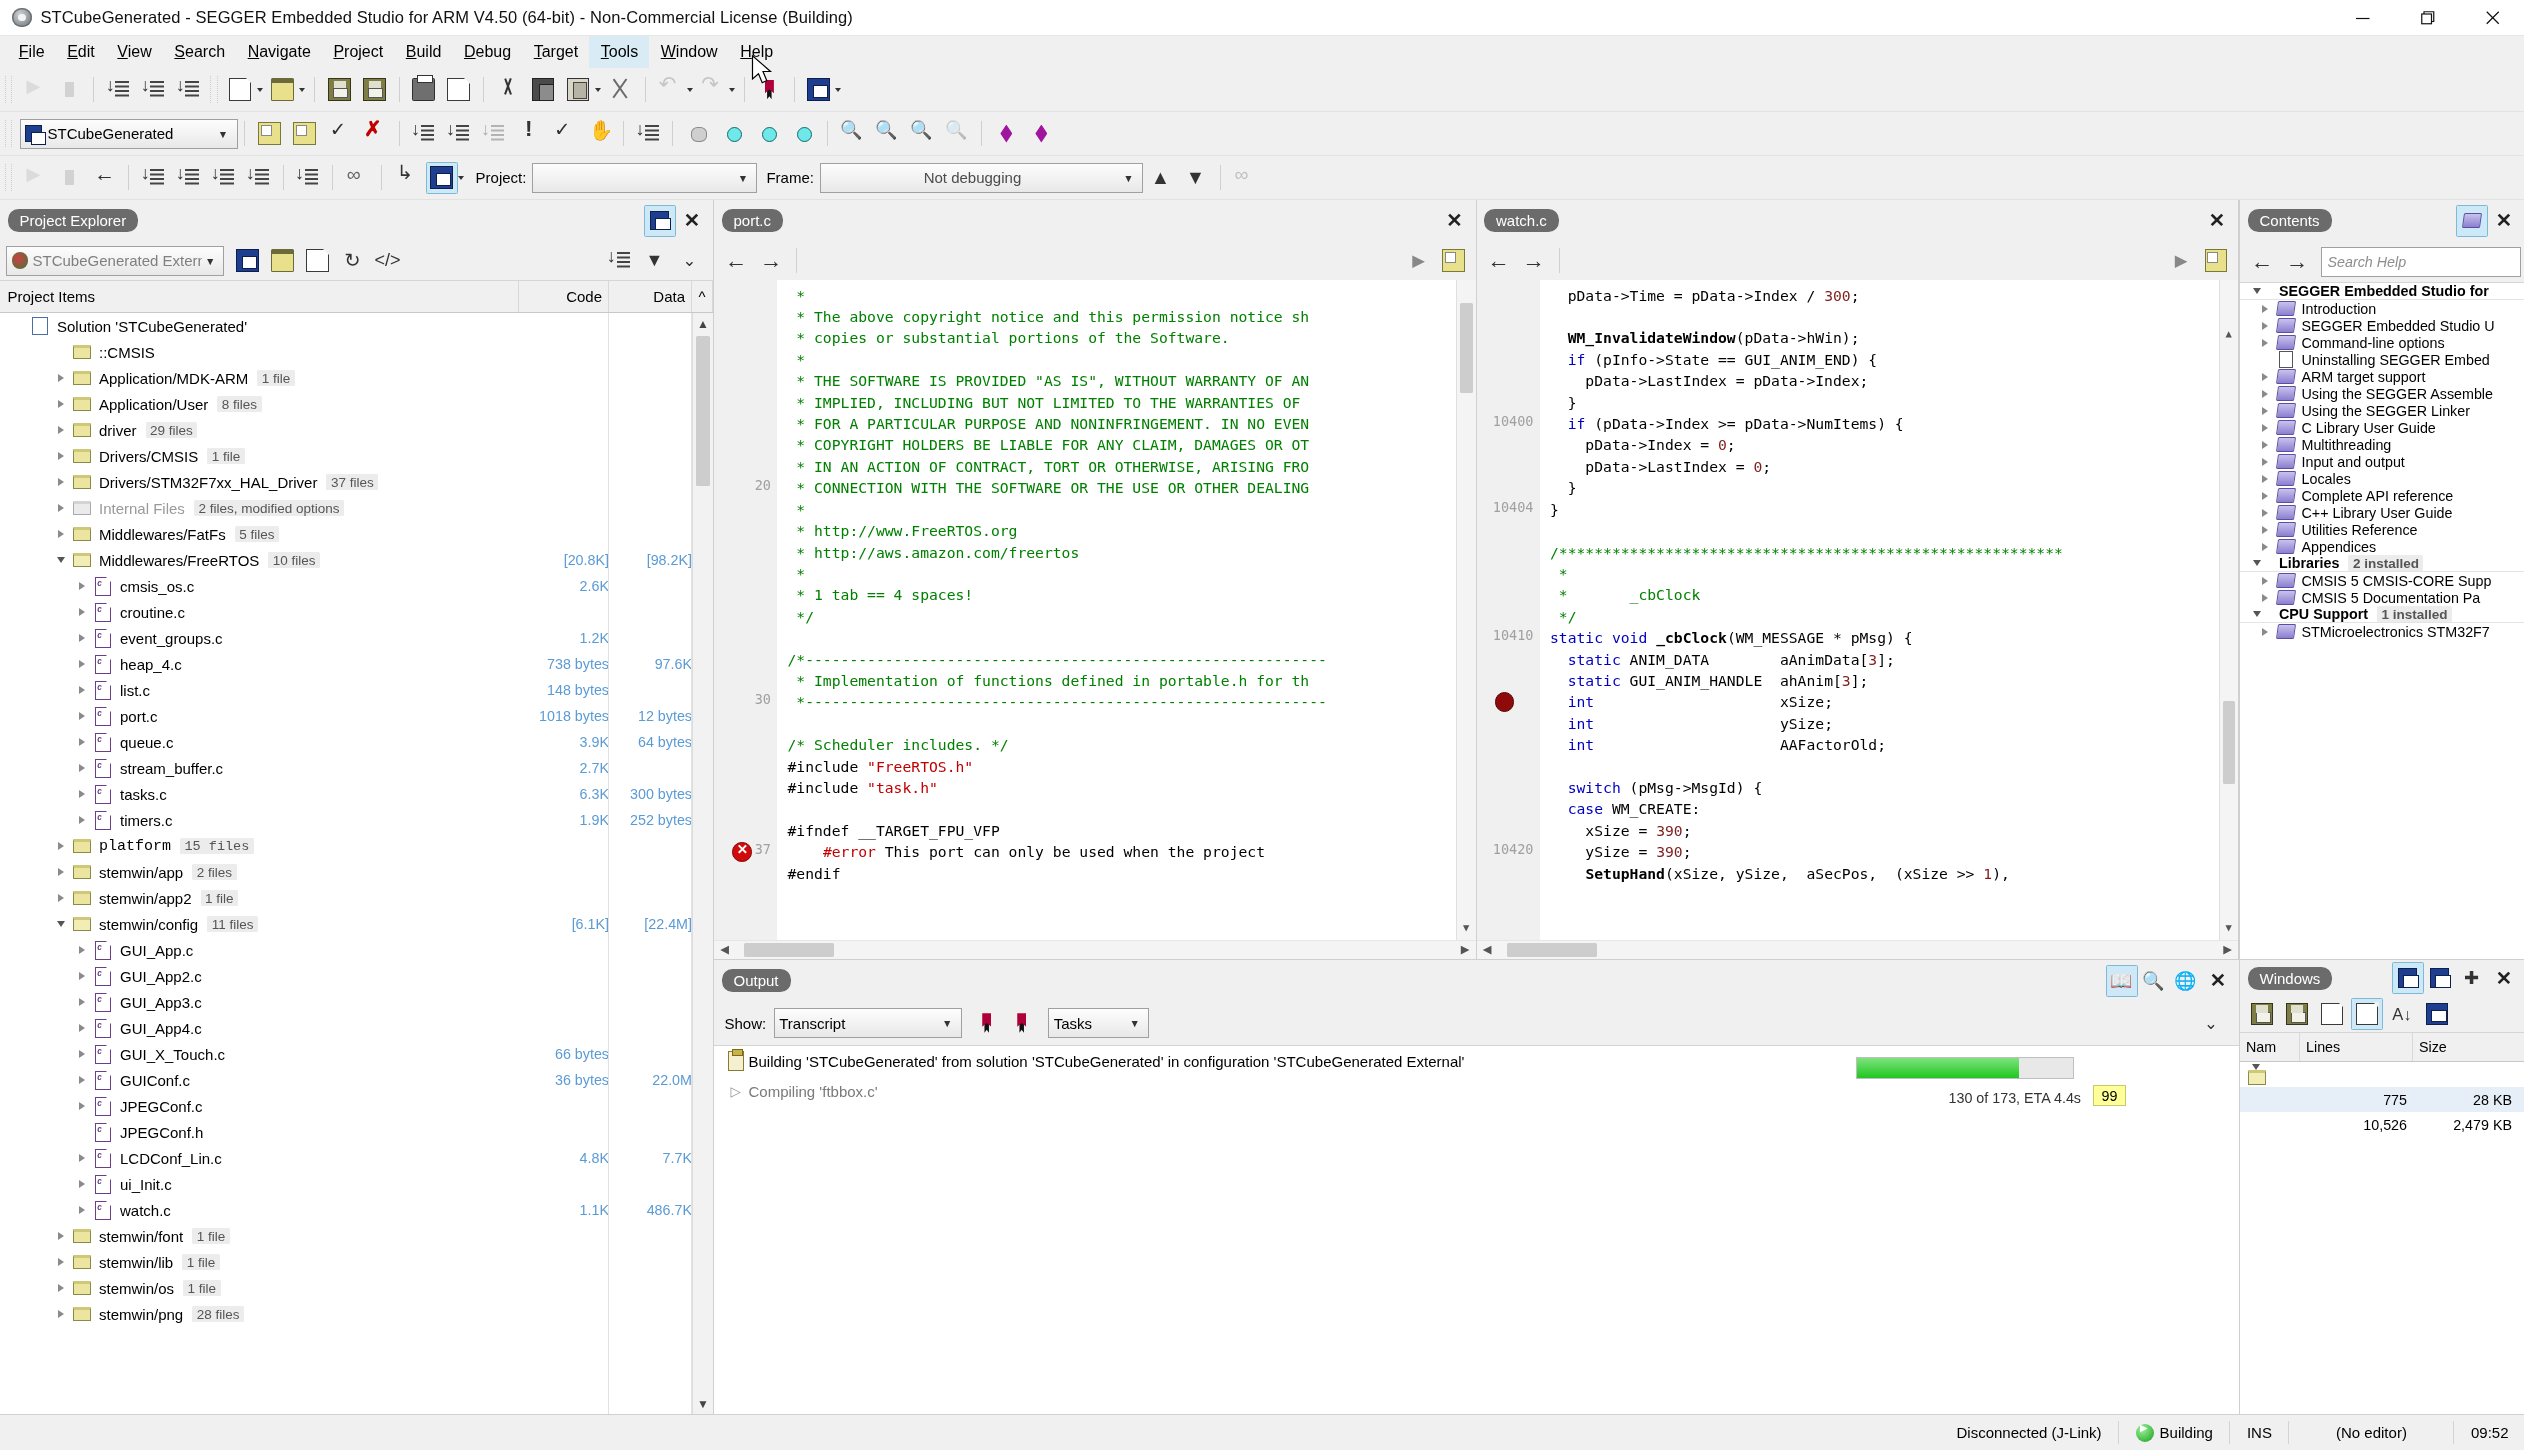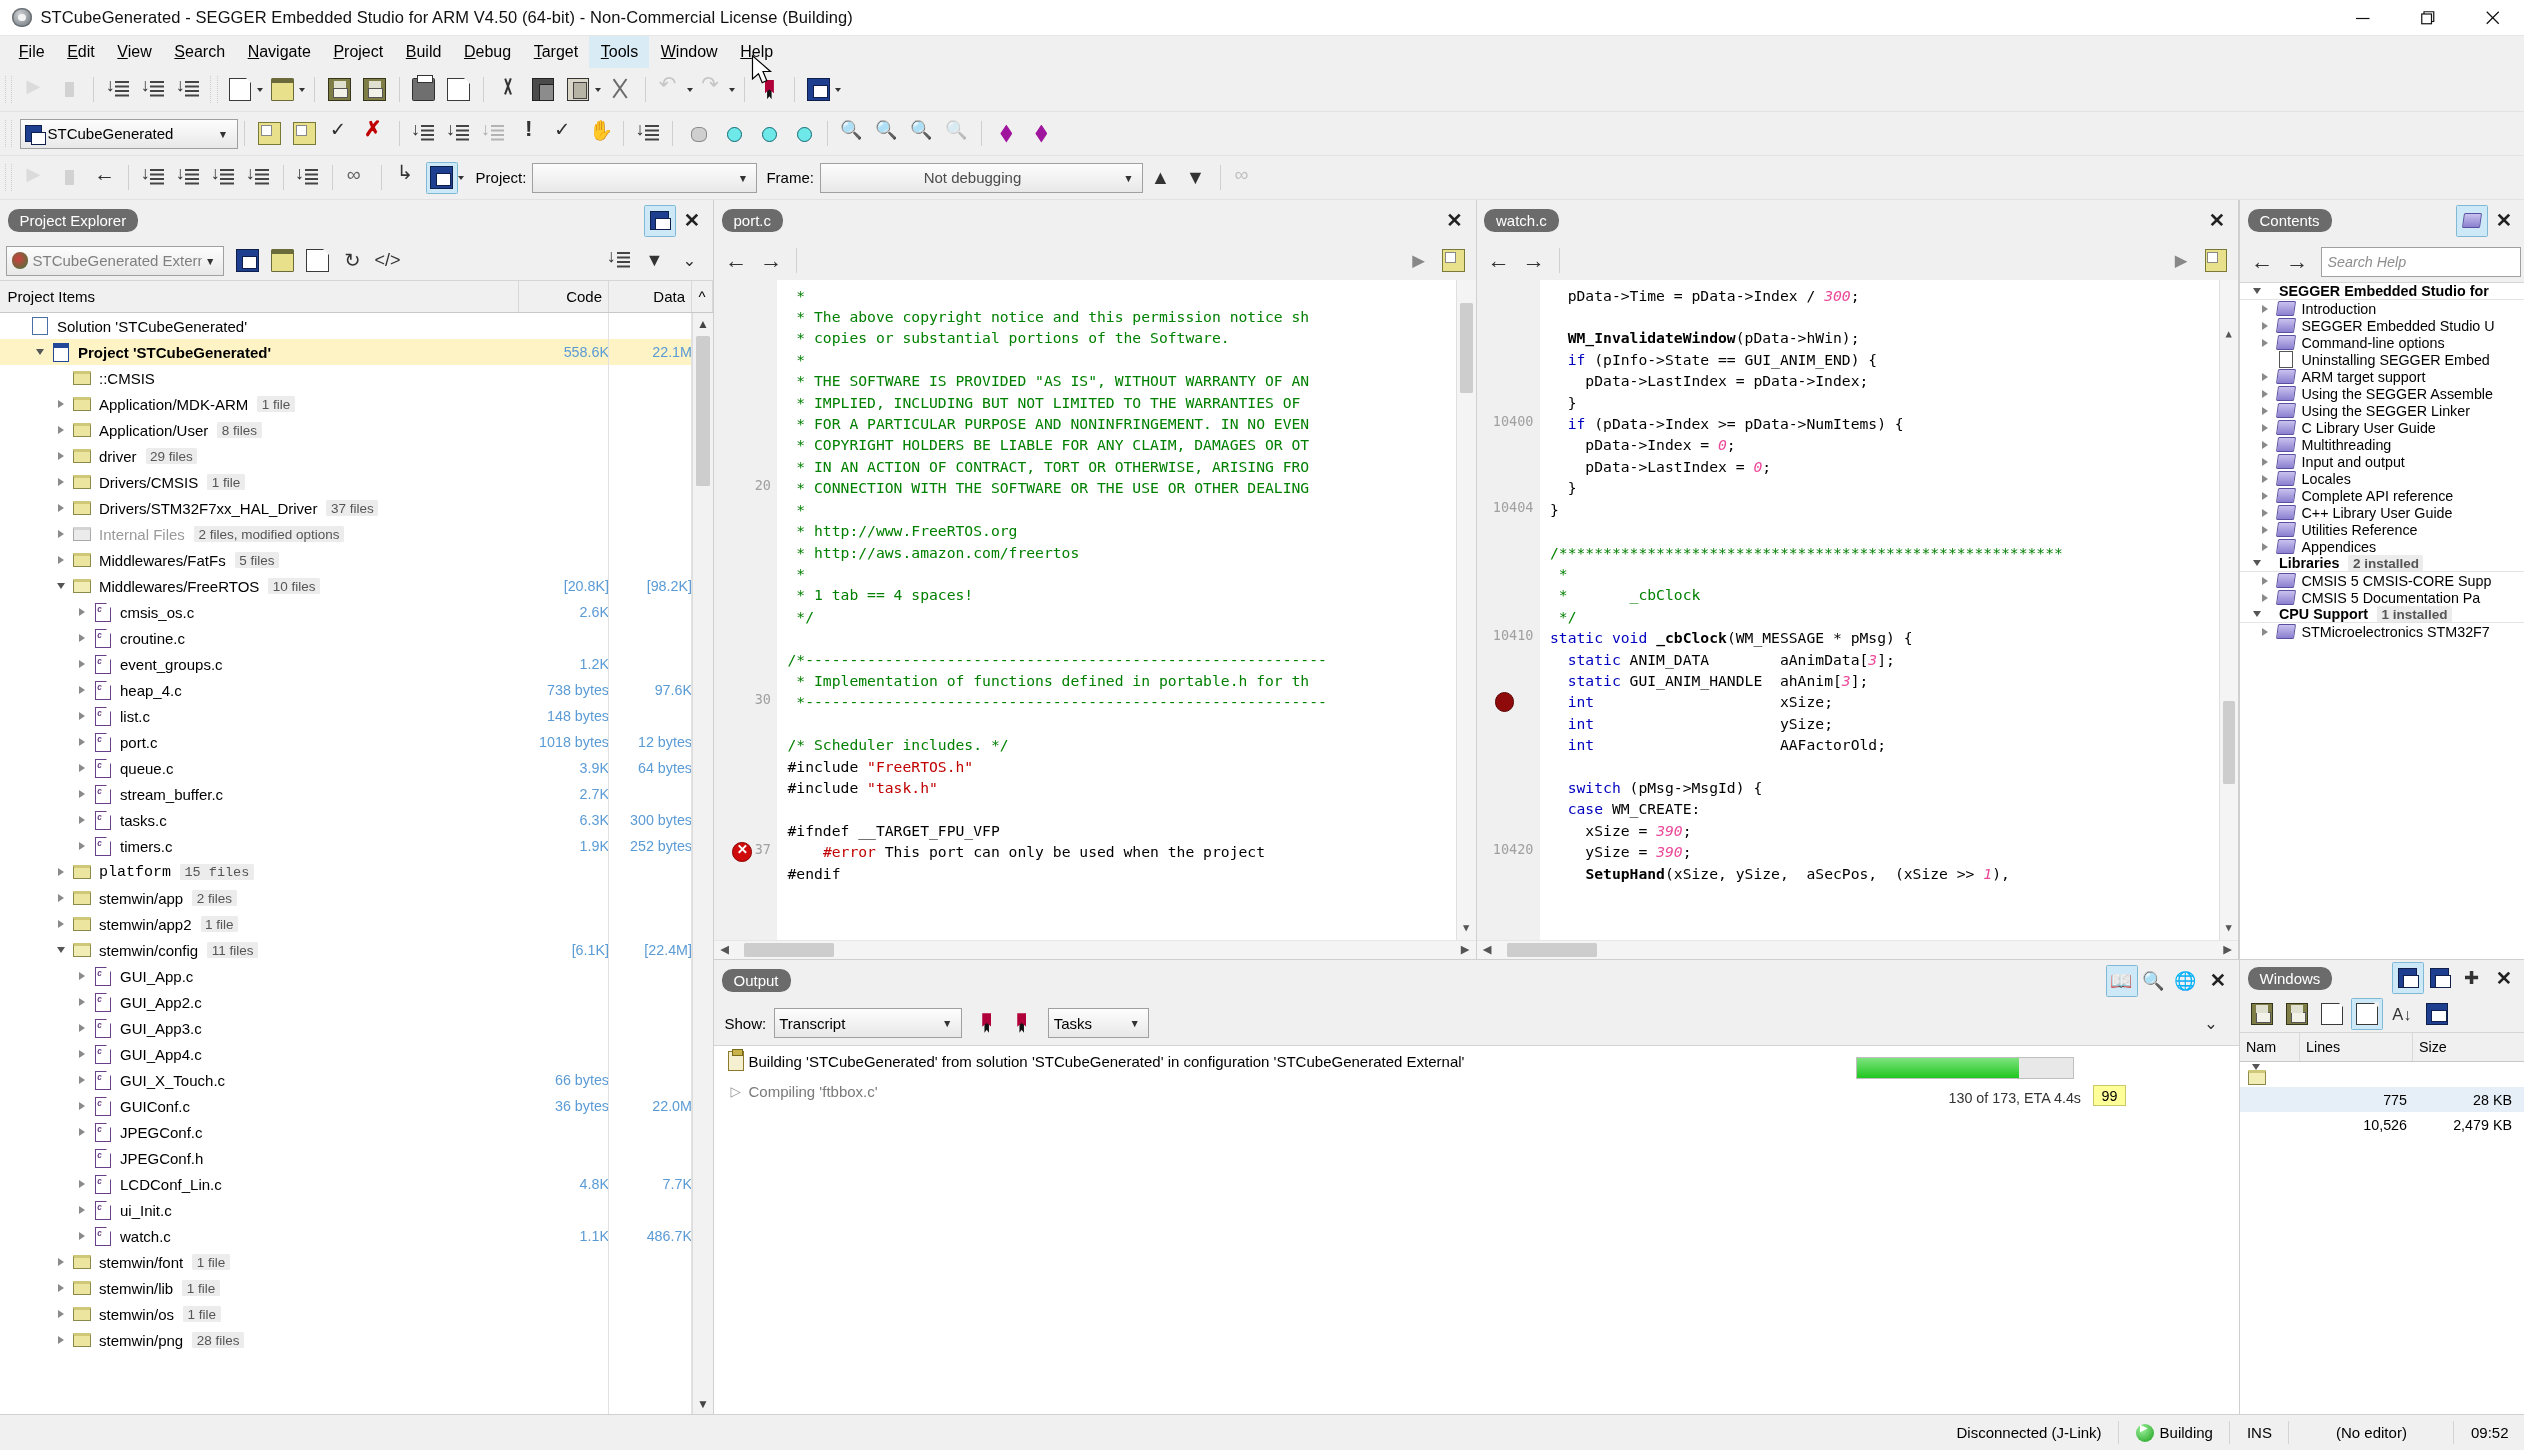--- a/index.html
+++ b/index.html
@@ -190,21 +190,21 @@
     font-family:"DejaVu Sans Mono","Liberation Mono",monospace; font-size:14.7px; line-height:21.4px;
     padding:4.5px 0 0 4.5px; white-space:pre;
   }
   .gutnum { position:absolute; right:6px; font-size:13.5px; color:#a0a0a0;
             font-family:"DejaVu Sans Mono","Liberation Mono",monospace; }
   .gutmark { position:absolute; left:9px; width:19.5px; height:19.5px; border-radius:50%; }
   .gutmark.err { background:#cf0b0b; border:0.8px solid #8a0000; }
   .gutmark.err:after{ content:"\2715"; position:absolute; left:3.8px; top:-2.3px; color:#fff; font-size:13.5px; font-weight:bold;}
   .gutmark.bp { background:#8f0b0b; border:0.8px solid #5a0000; }
   .cm { color:#008000; } .str { color:#c00000; } .kw { color:#0000c0; }
-  .num { color:#ec4899;font-style:italic; } .fn { color:#000; font-weight:bold; } .pp { color:#000; }
+  .num { color:#7f1d1d; } .fn { color:#000; font-weight:bold; } .pp { color:#000; }
   .ed-scroll-v { position:absolute; right:0; top:0; bottom:0; width:19.5px; background:#f4f4f4; border-left:0.8px solid #e0e0e0;}
   .ed-scroll-h { height:19.5px; background:#f4f4f4; display:flex; align-items:center; justify-content:space-between; padding:0 3px; border-top:0.8px solid #e6e6e6;}
   .sc-arrow { font-size:11.3px; color:#555; width:15px; text-align:center;}
   .sc-track { flex:1 1 auto; height:13.5px; position:relative; }
   .sc-thumb { position:absolute; top:0; height:13.5px; background:#cdcdcd; border-radius:1.5px;}
 
   
   .output { flex:1 1 auto; display:flex; flex-direction:column; min-height:0; border-top:0.8px solid #cfcfcf; }
   .out-toolbar { height:44px; display:flex; align-items:center; padding:0 10.5px; flex:0 0 44px;}
   .out-body { flex:1 1 auto; background:#fff; border-top:0.8px solid #d4d4d4; position:relative; overflow:hidden;}
@@ -594,31 +594,20 @@
         <div class="th data">Data</div>
         <div class="th scroll">^</div>
       </div>
       <div class="tree-body" id="tree-body">
           <div class="trow" style="padding-left: 9px;">
             <span class="tw"></span>
             <span class="ficon">
               <i class="solicon"></i>
             </span>
             <span class="tname">Solution 'STCubeGenerated'</span>
-          </div>
-          <div class="trow sel" style="padding-left: 30px;">
-            <span class="tw">
-              <i class="arrow-o"></i>
-            </span>
-            <span class="ficon">
-              <i class="projicon"></i>
-            </span>
-            <span class="tname bold">Project 'STCubeGenerated'</span>
-            <span class="tsize code">558.6K</span>
-            <span class="tsize data">22.1M</span>
           </div>
           <div class="trow" style="padding-left: 51px;">
             <span class="tw"></span>
             <span class="ficon">
               <i class="fold"></i>
             </span>
             <span class="tname">::CMSIS</span>
           </div>
           <div class="trow" style="padding-left: 51px;">
             <span class="tw">

